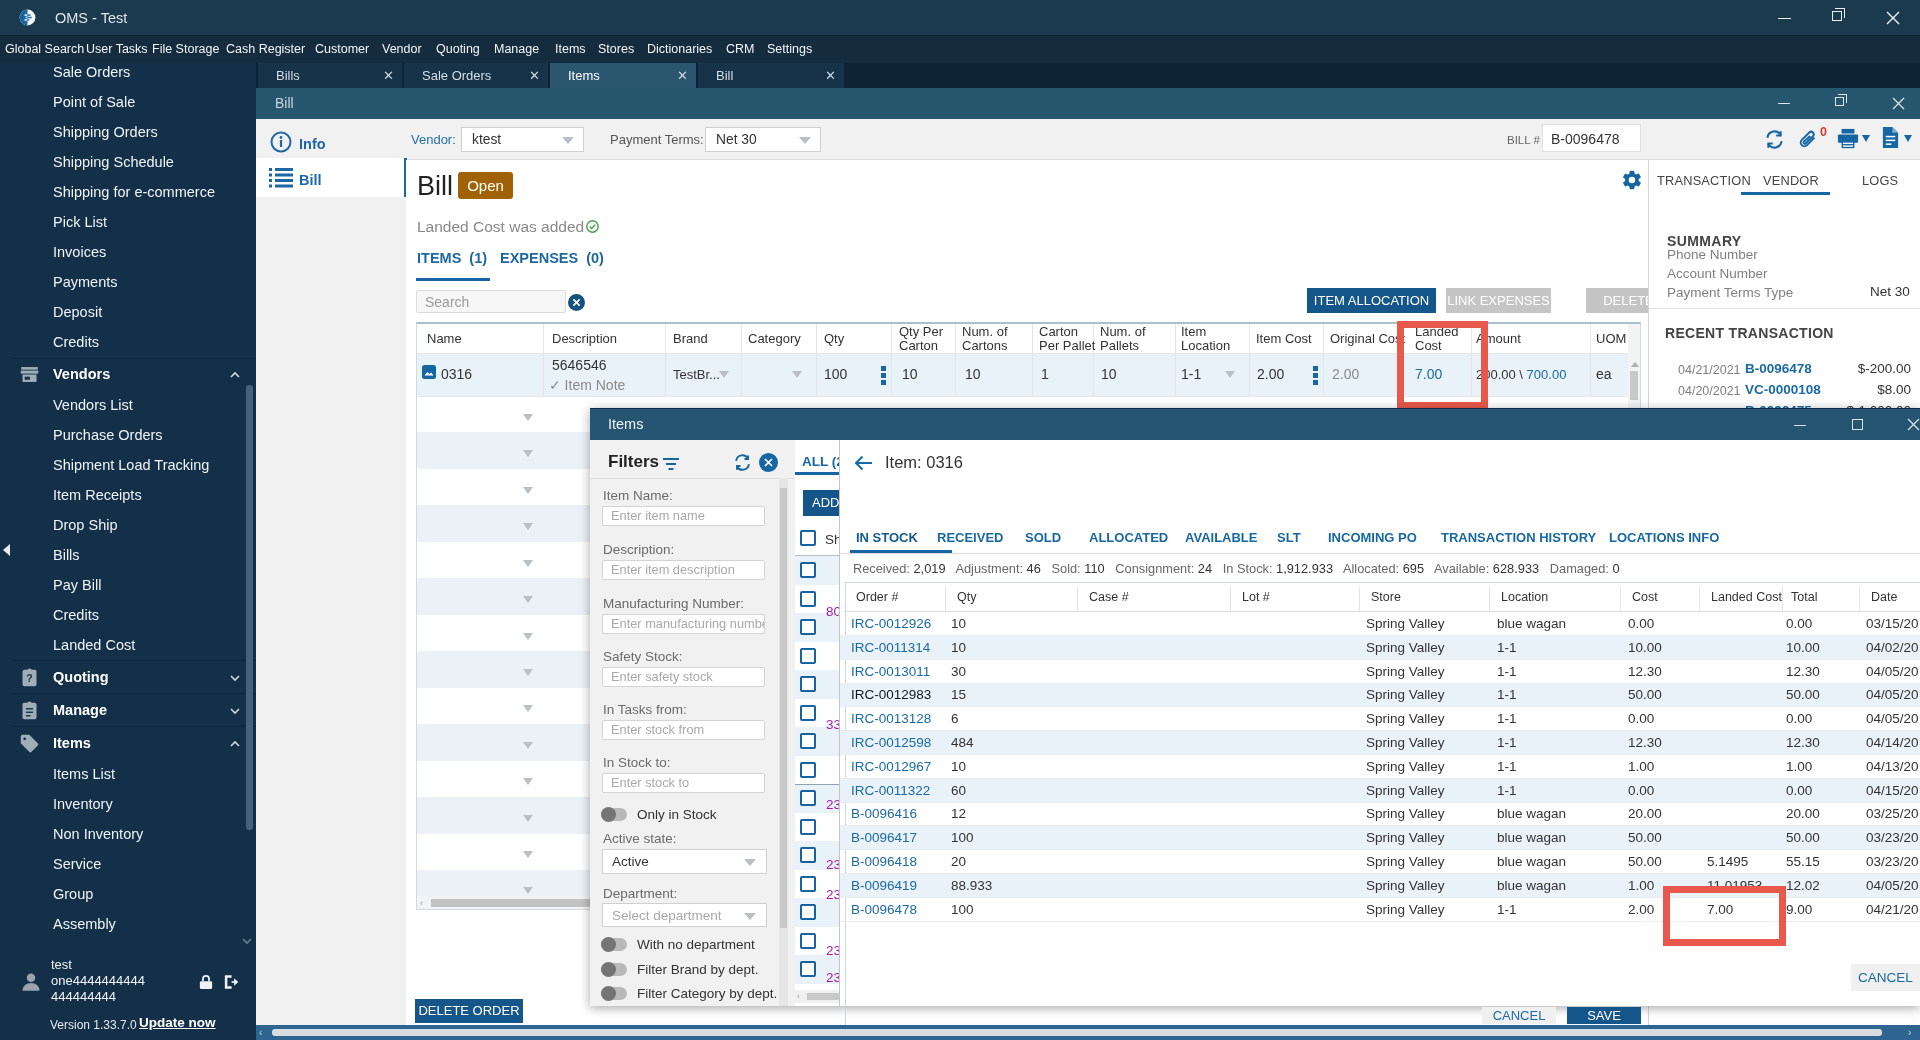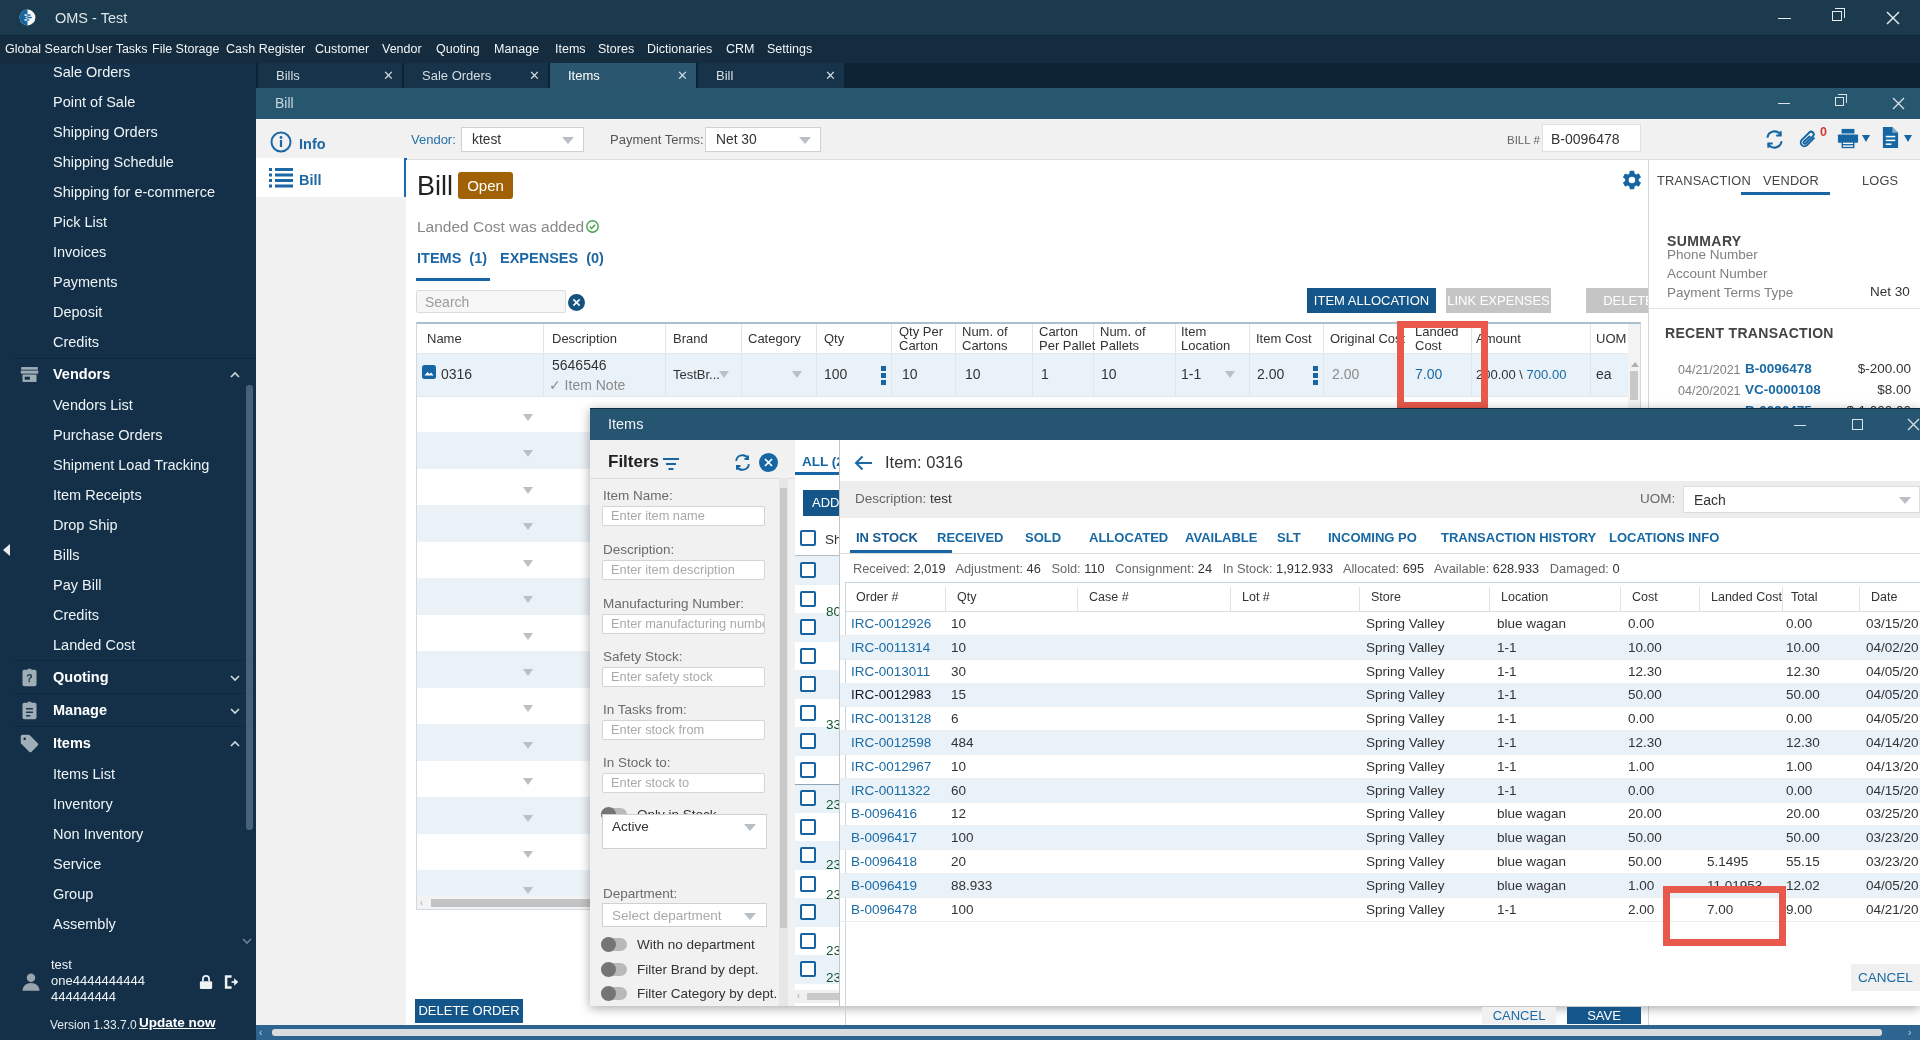--- a/index.html
+++ b/index.html
@@ -62,21 +62,21 @@
 
 #detail { left:840px; top:440px; width:1080px; height:566px; background:#fff; }
 .mtab { position:absolute; top:0; color:#1668a4; font-size:13px; font-weight:bold; white-space:nowrap; }
 .mth { position:absolute; color:#333; font-size:12.5px; white-space:nowrap; }
 .mrow { position:absolute; left:845px; width:1075px; height:24px; }
 .mcell { position:absolute; top:0; height:24px; line-height:24px; font-size:13.5px; color:#333; white-space:nowrap; }
 
 
 .redbox { position:absolute; border:7px solid #e8594b; background:transparent; }
 .srow { position:absolute; left:0; width:45px; height:29px; }
-.snum { position:absolute; left:31px; font-size:13.5px; color:#14532d; }
+.snum { position:absolute; left:31px; font-size:13.5px; color:#a21caf; }
 .sv { color:#333; font-weight:normal; }
 .hsep { position:absolute; top:147px; width:1px; height:24px; background:#e3e3e3; }
 .mrow { position:absolute; height:24px; border-bottom:1px solid #ececec; }
 
 
 #hscroll { left:256px; top:1025px; width:1664px; height:15px; background:#2d6590; }
 #hthumb { left:272px; top:1029px; width:1610px; height:7px; background:#d8dcdf; border-radius:3px; }
 </style>
 </head>
 <body>
@@ -502,21 +502,21 @@
   <div class="finput" style="top:614px">Enter manufacturing number</div>
   <div class="flbl" style="top:649px">Safety Stock:</div>
   <div class="finput" style="top:667px">Enter safety stock</div>
   <div class="flbl" style="top:702px">In Tasks from:</div>
   <div class="finput" style="top:720px">Enter stock from</div>
   <div class="flbl" style="top:755px">In Stock to:</div>
   <div class="finput" style="top:773px">Enter stock to</div>
   <div class="toggle" style="left:601px;top:808px"></div>
   <div class="tlbl" style="left:637px;top:807px">Only in Stock</div>
   <div class="flbl" style="top:831px">Active state:</div>
-  <div class="ddown" style="left:602px;top:814px;width:165px;height:35px">
+  <div class="ddown" style="left:602px;top:849px;width:165px;height:25px">
       <span style="position:absolute;left:9px;top:4px;font-size:13.5px;color:#333">Active</span>
       <span class="dar" style="right:10px;top:9px"></span>
     </div>
   <div class="flbl" style="top:886px">Department:</div>
   <div class="ddown" style="left:602px;top:903px;width:165px;height:24px">
       <span style="position:absolute;left:9px;top:4px;font-size:13.5px;color:#a9a9a9">Select department</span>
       <span class="dar" style="right:10px;top:9px"></span>
     </div>
   <div class="toggle" style="left:601px;top:938px"></div>
   <div class="tlbl" style="left:637px;top:937px">With no department</div>
@@ -580,28 +580,20 @@
   <div class="abs" id="detail">
 
     <svg class="abs" style="left:14px;top:15px" width="19" height="16" viewBox="0 0 19 16">
         <g stroke="#1a6aa5" stroke-width="2" fill="none">
           <line x1="18" y1="8" x2="2" y2="8"></line>
           <path d="M8.5 1.5 L2 8 l6.5 6.5"></path>
         </g>
       </svg>
     <div class="abs" style="left:45px;top:13px;font-size:16.5px;color:#333">Item: 0316</div>
 
-    <div class="abs" style="left:0;top:41px;width:1080px;height:37px;background:#ededed">
-      <div class="abs" style="left:15px;top:10px;font-size:13.5px;color:#666">Description: <span style="color:#333">test</span></div>
-      <div class="abs" style="left:800px;top:10px;font-size:13.5px;color:#666">UOM:</div>
-      <div class="abs" style="left:843px;top:5px;width:237px;height:27px;background:#fff;border:1px solid #ddd">
-          <span style="position:absolute;left:10px;top:5px;font-size:14px;color:#333">Each</span>
-          <span class="dar" style="right:8px;top:10px"></span>
-        </div>
-    </div>
 
     <div class="mtab" style="left:16px;top:90px;color:#15598f">IN STOCK</div>
     <div class="mtab" style="left:97px;top:90px">RECEIVED</div>
     <div class="mtab" style="left:185px;top:90px">SOLD</div>
     <div class="mtab" style="left:249px;top:90px">ALLOCATED</div>
     <div class="mtab" style="left:345px;top:90px">AVAILABLE</div>
     <div class="mtab" style="left:437px;top:90px">SLT</div>
     <div class="mtab" style="left:488px;top:90px">INCOMING PO</div>
     <div class="mtab" style="left:601px;top:90px">TRANSACTION HISTORY</div>
     <div class="mtab" style="left:769px;top:90px">LOCATIONS INFO</div>

